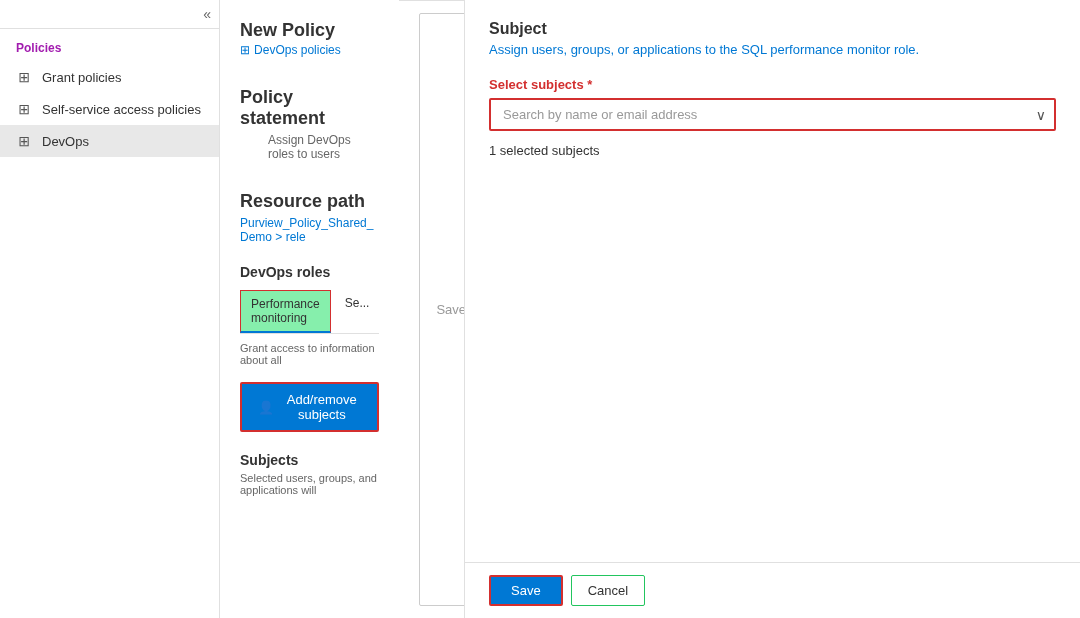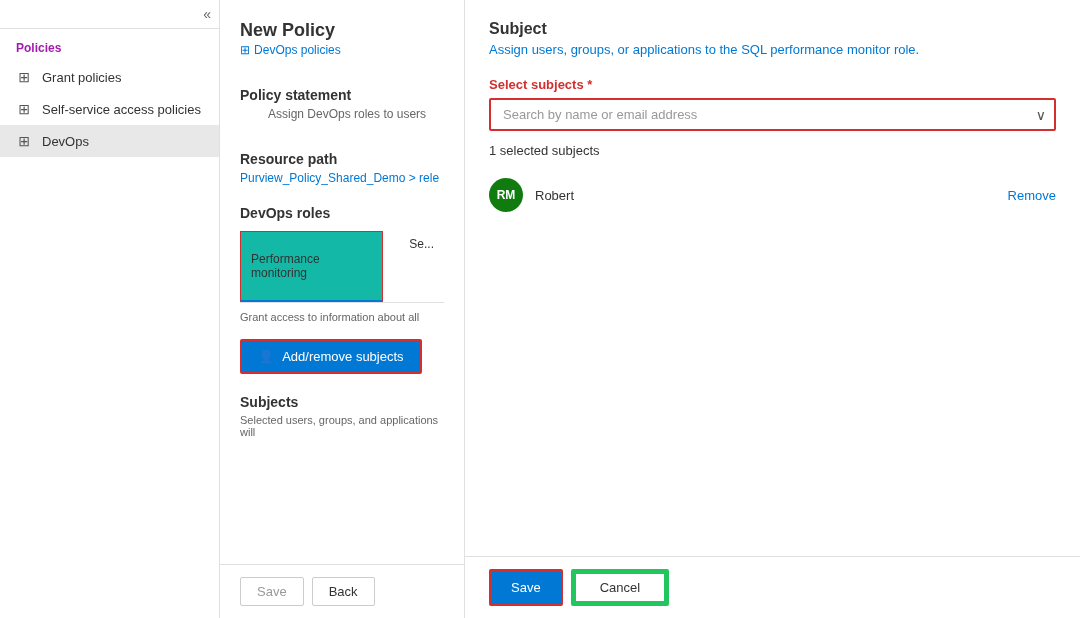--- a/index.html
+++ b/index.html
@@ -52,21 +52,20 @@
       font-size: 14px;
     }
     .sidebar-item-text { font-size: 13px; }
 
     
     .main-panel {
       width: 245px;
       background: #fff;
       border-right: 1px solid #e0e0e0;
       display: flex;
-      flex-direction: column;
       flex-shrink: 0;
       overflow-y: auto;
     }
     .main-panel-content {
       padding: 20px 20px 0 20px;
       flex: 1;
     }
     .policy-title {
       font-size: 18px;
       font-weight: 600;
@@ -76,21 +75,21 @@
     .policy-breadcrumb {
       font-size: 12px;
       color: #0078d4;
       cursor: pointer;
       display: flex;
       align-items: center;
       gap: 4px;
       margin-bottom: 20px;
     }
     .section-label {
-      font-size: 14px;
+      font-size: 18px;
       font-weight: 600;
       color: #333;
       margin-bottom: 4px;
       margin-top: 30px;
     }
     .section-desc {
       font-size: 12px;
       color: #666;
       margin-bottom: 20px;
       margin-left: 28px;
@@ -106,28 +105,28 @@
       font-weight: 600;
       color: #333;
       margin-bottom: 10px;
     }
     .roles-tabs {
       display: flex;
       border-bottom: 1px solid #e0e0e0;
       margin-bottom: 8px;
     }
     .role-tab {
-      padding: 20px 10px;
+      padding: 6px 10px;
       font-size: 12px;
       cursor: pointer;
       color: #333;
       border: 1px solid #d32f2f;
       border-bottom: none;
-      background: #14b8a6;
-      margin-right: 16px;
+      background: #86efac;
+      margin-right: 4px;
       position: relative;
     }
     .role-tab.active {
       border-bottom: 2px solid #0078d4;
       font-weight: 500;
     }
     .role-tab-second {
       padding: 6px 10px;
       font-size: 12px;
       cursor: pointer;
@@ -286,22 +285,22 @@
     .footer-save-btn {
       padding: 6px 20px;
       background: #0078d4;
       color: #fff;
       border: 2px solid #d32f2f;
       cursor: pointer;
       font-size: 13px;
       border-radius: 2px;
     }
     .footer-cancel-btn {
-      padding: 6px 24px;
-      border: 5px solid #22c55e;
+      padding: 6px 16px;
+      border: 1px solid #22c55e;
       background: #fff;
       cursor: pointer;
       font-size: 13px;
       color: #333;
       border-radius: 2px;
     }
   </style>
 </head>
 <body>
 
@@ -370,26 +369,19 @@
       <span style="color:#d32f2f;">*</span>
     </div>
 
     <div class="search-box-wrapper">
       <input class="search-input" type="text" placeholder="Search by name or email address" style="">
       <span class="dropdown-arrow">∨</span>
     </div>
 
     <div class="selected-count">1 selected subjects</div>
 
-    <div class="subject-row">
-      <div class="subject-avatar" style="background:#107c10;">
-        <span>RM</span>
-      </div>
-      <div class="subject-name">Robert</div>
-      <a class="remove-link">Remove</a>
-    </div>
   </div>
 
   <div class="subject-panel-footer">
     <button class="footer-save-btn">Save</button>
     <button class="footer-cancel-btn">Cancel</button>
   </div>
 </div>
 
 </body></html>

